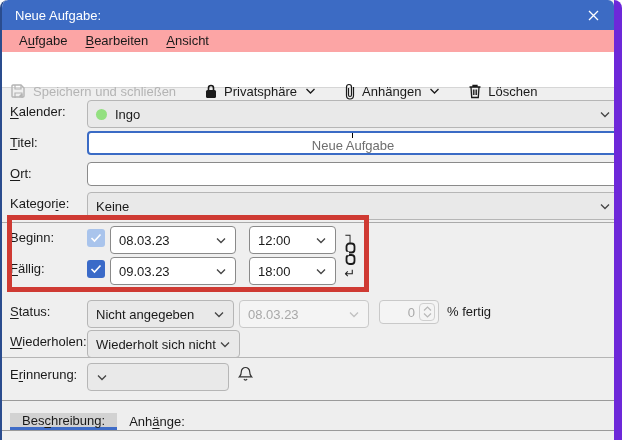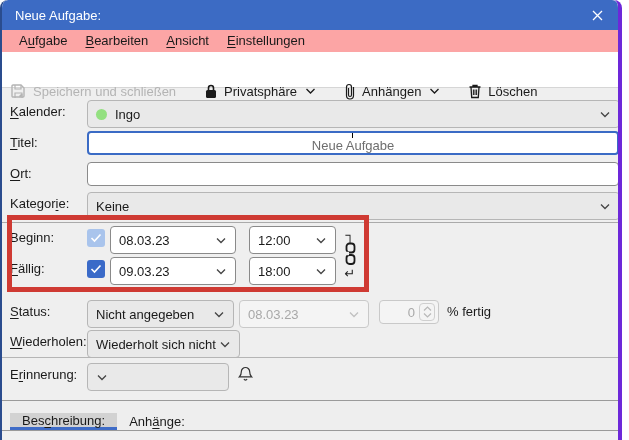--- a/index.html
+++ b/index.html
@@ -1,17 +1,17 @@
 <!DOCTYPE html>
 <html><head>
 <meta charset="utf-8">
 <style>
   * { margin:0; padding:0; box-sizing:border-box; }
   html,body { width:629px; height:440px; background:#ffffff; font-family:"Liberation Sans","DejaVu Sans",sans-serif; font-size:13px; color:#1a1a1a; overflow:hidden; }
-  .window { position:absolute; left:0; top:0; width:622px; height:440px; background:#efefef; border-left:2px solid #2a4c8e; border-right:4px solid #6d28d9; border-radius:8px 8px 0 0; overflow:hidden; }
+  .window { position:absolute; left:0; top:0; width:622px; height:440px; background:#efefef; border-left:2px solid #2a4c8e; border-right:8px solid #6d28d9; border-radius:8px 8px 0 0; overflow:hidden; }
 
   
   .titlebar { position:absolute; left:0; top:0; right:0; height:30px; background:#3c6bc4; border-radius:6px 6px 0 0; display:flex; align-items:center; }
   .titlebar .title { color:#ffffff; padding-left:13px; font-size:13px; }
   .close-btn { position:absolute; right:10px; top:5px; width:22px; height:20px; display:flex; align-items:center; justify-content:center; cursor:pointer; }
 
   
   .menubar { position:absolute; left:0; top:30px; right:0; height:22px; background:#fca5a5; display:flex; align-items:center; padding-left:8px; }
   .menu-item { padding:0 9px; height:22px; line-height:22px; cursor:pointer; }
   .ukey { text-decoration:underline; text-underline-offset:2px; }
@@ -66,21 +66,20 @@
             <path d="M2 2l9 9M11 2l-9 9" stroke="#ffffff" stroke-width="1.3" fill="none"></path>
           </svg>
       </span>
     </span>
   </div>
 
   <div class="menubar">
     <span class="menu-item"><span>A</span><span class="ukey">u</span><span>fgabe</span></span>
     <span class="menu-item"><span></span><span class="ukey">B</span><span>earbeiten</span></span>
     <span class="menu-item"><span></span><span class="ukey">A</span><span>nsicht</span></span>
-    <span class="menu-item"><span></span><span class="ukey">E</span><span>instellungen</span></span>
   </div>
 
   <div class="toolbar">
     <span class="tbtn disabled">
       <span>
         <svg width="17" height="17" viewBox="0 0 17 17">
             <path d="M2 3a1 1 0 011-1h8l3 3v8a1 1 0 01-1 1H3a1 1 0 01-1-1V3z" fill="none" stroke="#b4b4b4" stroke-width="1.4"></path>
             <path d="M5 2v4h6V2M5 15v-5h7v5" fill="none" stroke="#b4b4b4" stroke-width="1.2"></path>
             <path d="M9.5 12.5l2-2 1.5 1.5-2 2-1.8.3z" fill="#b4b4b4"></path>
           </svg>

